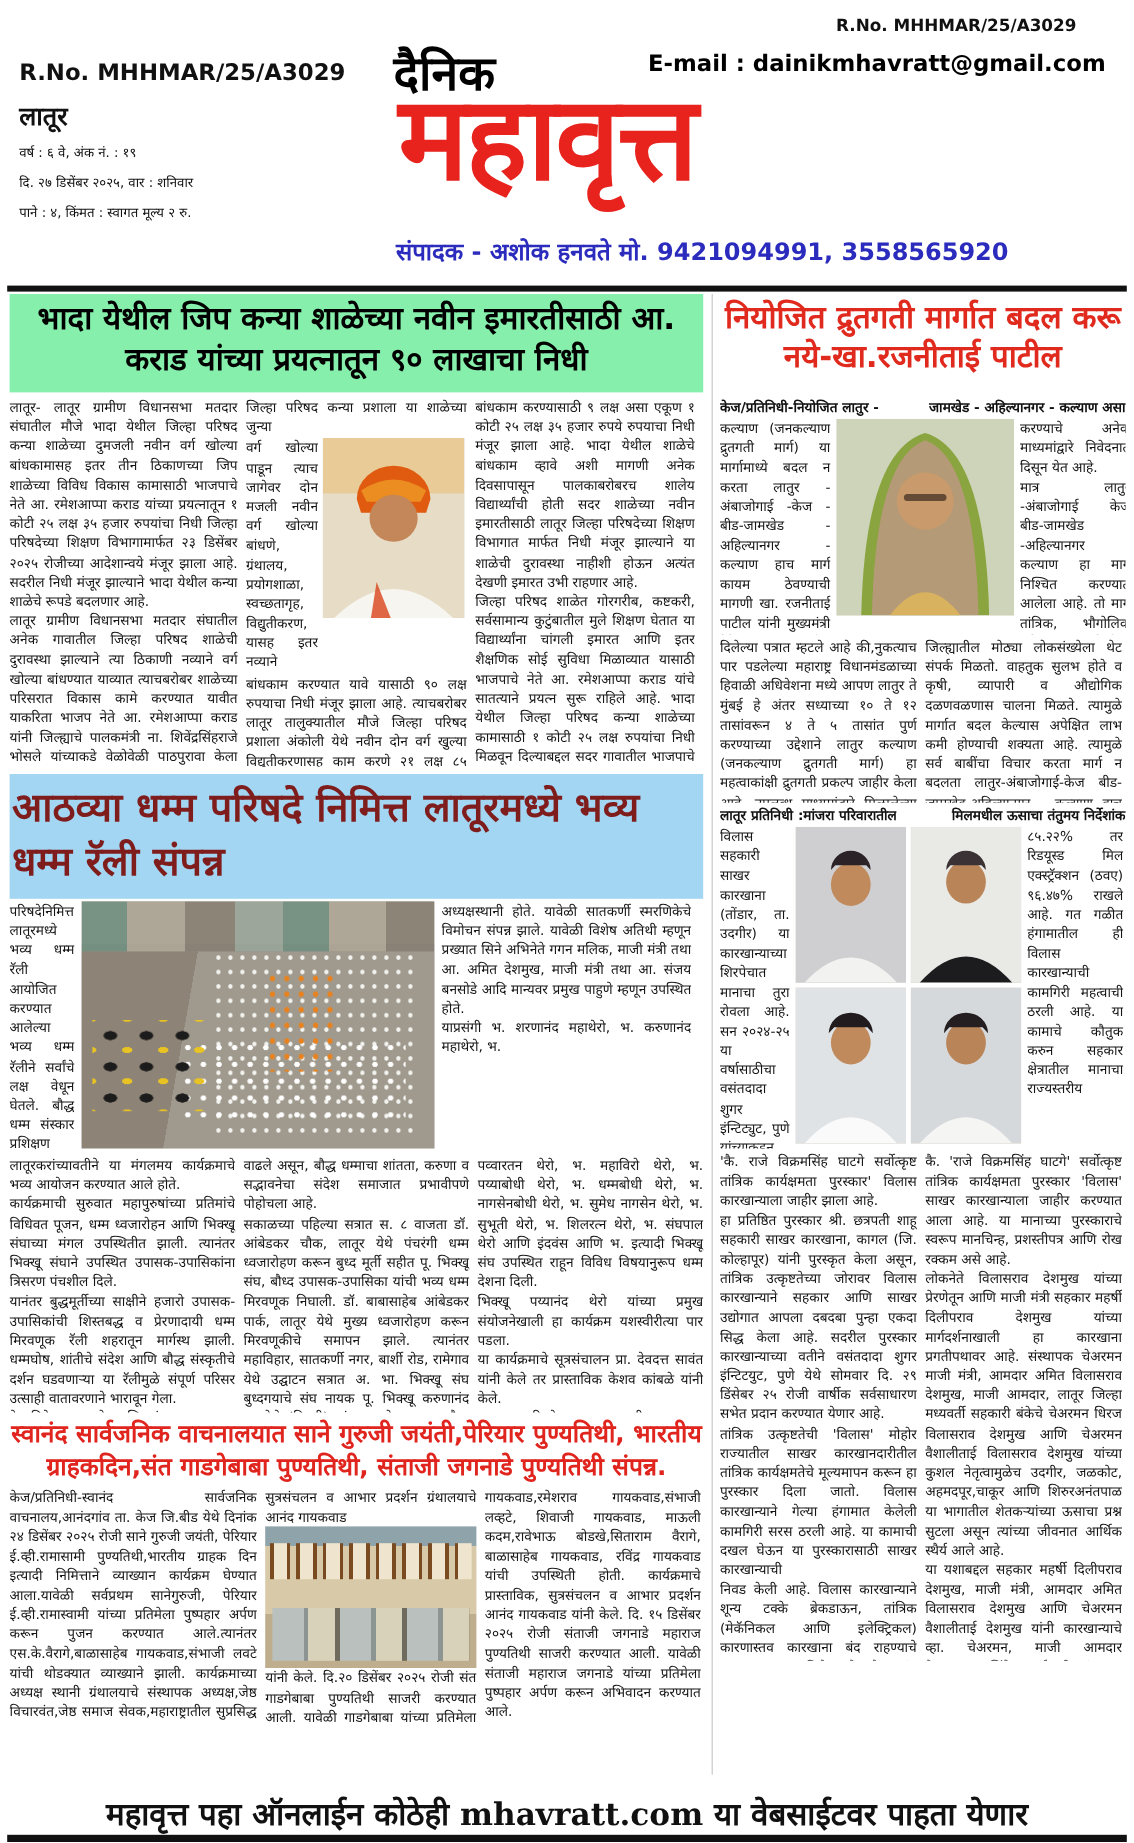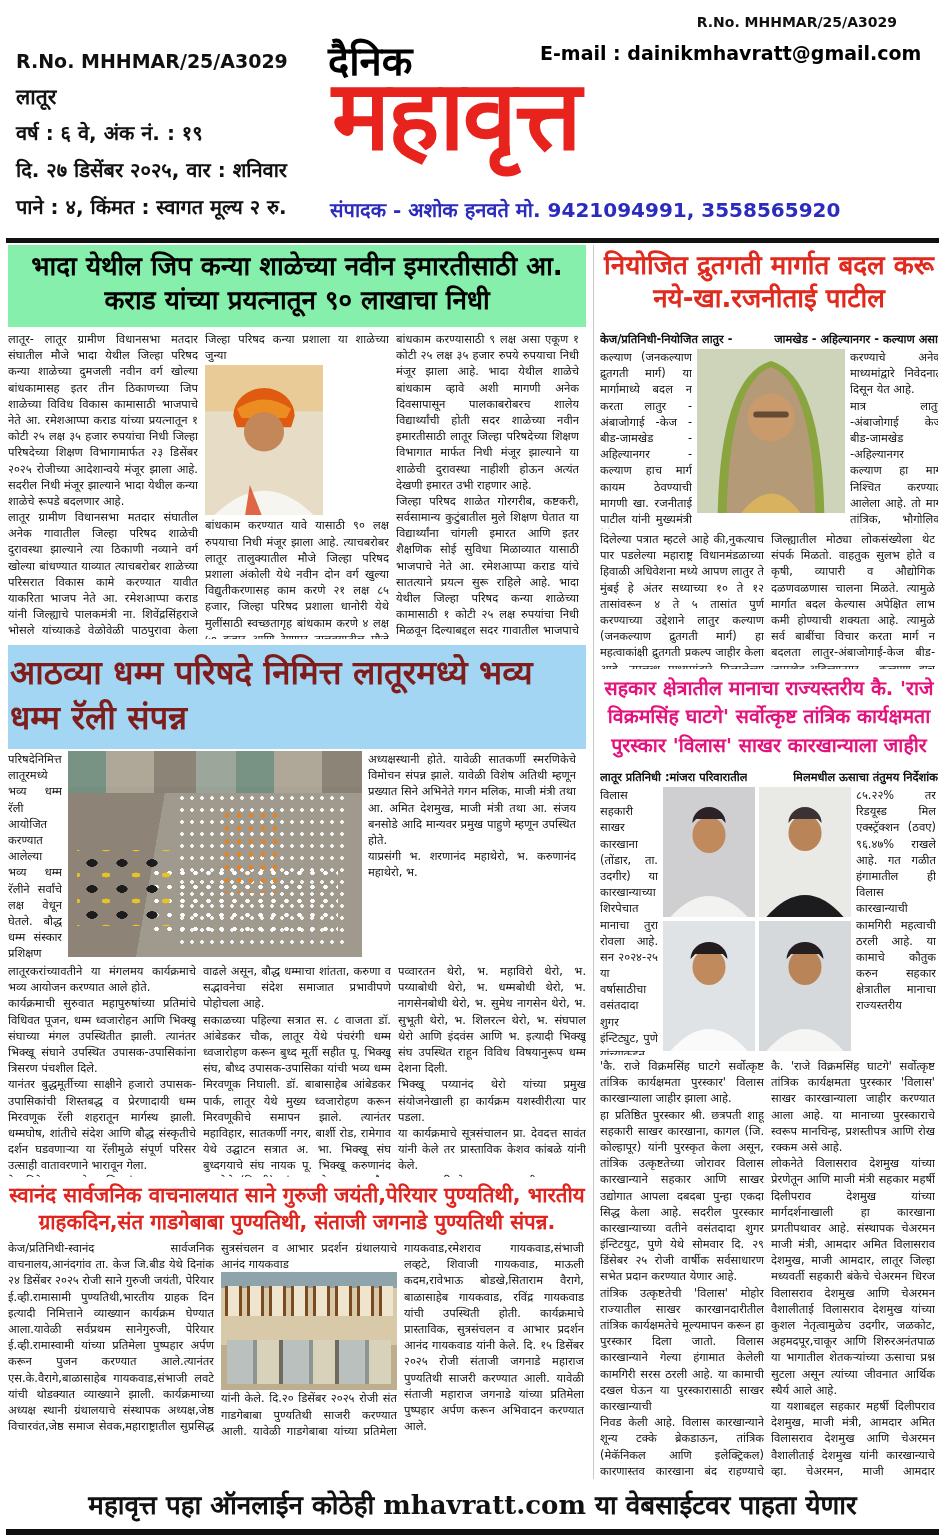--- a/index.html
+++ b/index.html
@@ -5,21 +5,21 @@
   html,body{margin:0;padding:0;background:#ffffff;}
   body{width:945px;font-family:"DejaVu Sans","Liberation Sans",sans-serif;color:#111;}
   .page{position:relative;width:945px;height:1536px;overflow:hidden;background:#fff;}
 
   
   .masthead{position:relative;height:238px;}
   .rno-top{position:absolute;top:14px;right:48px;font-size:14px;font-weight:600;}
   .mast-left{position:absolute;left:16px;top:50px;}
   .rno-left{font-size:19px;font-weight:700;margin-bottom:10px;}
   .city{font-size:21px;font-weight:800;margin-bottom:9px;}
-  .mast-line{font-size:20px;font-weight:700;margin-bottom:10px;}
+  .mast-line{font-size:11px;font-weight:400;margin-bottom:10px;}
   .daily{position:absolute;left:328px;top:32px;font-size:40px;font-weight:800;color:#000;}
   .email{position:absolute;left:540px;top:42px;font-size:19px;font-weight:600;color:#000;}
   .title{position:absolute;left:332px;top:60px;width:600px;font-size:97px;font-weight:800;color:#e8231d;line-height:1.15;letter-spacing:-2px;white-space:nowrap;}
   .editor{position:absolute;left:330px;top:196px;font-size:20px;font-weight:700;color:#2b2bbd;white-space:nowrap;}
   .rule{height:5px;background:#111;margin:0 6px;}
 
   
   .content{display:flex;padding:2px 8px 0 8px;box-sizing:border-box;gap:7px;height:1236px;overflow:hidden;}
   .left-col{width:578px;flex:none;}
   .right-col{width:345px;flex:none;border-left:1px solid #c9c9c9;padding-left:6px;box-sizing:border-box;}
@@ -65,21 +65,21 @@
   .headline-4{color:#e4127d;font-weight:800;font-size:19.5px;line-height:1.45;text-align:center;height:92px;overflow:hidden;margin-top:6px;}
   .a4-lead{display:flex;justify-content:space-between;gap:6px;height:16px;overflow:hidden;margin-top:2px;}
   .a4-mid{display:flex;gap:5px;height:268px;overflow:hidden;margin-top:2px;}
   .a4-left{width:58px;flex:none;}
   .a4-right{width:80px;flex:none;}
   .a4-photos{width:188px;flex:none;display:grid;grid-template-columns:92px 92px;grid-auto-rows:130px;gap:4px;}
   .a4-below{display:flex;gap:7px;height:424px;overflow:hidden;margin-top:3px;}
   .a4-below .body-text{width:164px;flex:none;}
 
   
-  .footer{height:50px;margin:0 6px;border-bottom:6px solid #111;display:flex;align-items:center;justify-content:center;}
+  .footer{height:50px;margin:0 6px;border-bottom:6px solid #111;display:flex;align-items:flex-end;justify-content:center;}
   .footer span{font-size:26px;font-weight:800;color:#111;font-family:"DejaVu Serif","Liberation Serif",serif;}
 
   
   .photo{position:relative;overflow:hidden;background:#ded8cc;flex:none;}
   .photo svg{display:block;width:100%;height:100%;}
   .ph-karad{width:118px;height:150px;}
   .ph-patil{width:148px;height:164px;}
   .ph-award{width:92px;height:130px;}
   .ph-library{width:176px;height:118px;background:linear-gradient(180deg,#8fa3ab 0 16px,#d8c9a8 16px 62%,#bfae8d 62% 100%);}
   .ph-library .frames{position:absolute;top:14px;left:4px;right:4px;height:30px;background-image:repeating-linear-gradient(90deg,#7a4a20 0 3px,#efe5cf 3px 14px,#7a4a20 14px 17px,rgba(0,0,0,0) 17px 22px);}
@@ -120,20 +120,21 @@
 
       <article>
         <div class="headline-1">भादा येथील जिप कन्या शाळेच्या नवीन इमारतीसाठी आ. कराड यांच्या प्रयत्नातून ९० लाखाचा निधी</div>
         <div class="a1-body">
           <div class="a1-c1 body-text">लातूर- लातूर ग्रामीण विधानसभा मतदार संघातील मौजे भादा येथील जिल्हा परिषद कन्या शाळेच्या दुमजली नवीन वर्ग खोल्या बांधकामासह इतर तीन ठिकाणच्या जिप शाळेच्या विविध विकास कामासाठी भाजपाचे नेते आ. रमेशआप्पा कराड यांच्या प्रयत्नातून १ कोटी २५ लक्ष ३५ हजार रुपयांचा निधी जिल्हा परिषदेच्या शिक्षण विभागामार्फत २३ डिसेंबर २०२५ रोजीच्या आदेशान्वये मंजूर झाला आहे. सदरील निधी मंजूर झाल्याने भादा येथील कन्या शाळेचे रूपडे बदलणार आहे.
 लातूर ग्रामीण विधानसभा मतदार संघातील अनेक गावातील जिल्हा परिषद शाळेची दुरावस्था झाल्याने त्या ठिकाणी नव्याने वर्ग खोल्या बांधण्यात याव्यात त्याचबरोबर शाळेच्या परिसरात विकास कामे करण्यात यावीत याकरिता भाजप नेते आ. रमेशआप्पा कराड यांनी जिल्ह्याचे पालकमंत्री ना. शिवेंद्रसिंहराजे भोसले यांच्याकडे वेळोवेळी पाठपुरावा केला होता.
 आ. रमेशआप्पा कराड यांनी केलेल्या पाठपुराव्यामुळे लातूर ग्रामीण मतदार संघात असलेल्या औसा तालुक्यातील मौजे भादा येथील</div>
           <div class="a1-c2">
             <div class="body-text">जिल्हा परिषद कन्या प्रशाला या शाळेच्या जुन्या</div>
             <div class="a1-c2-mid">
+              <div class="a1-c2-side body-text">वर्ग खोल्या पाडून त्याच जागेवर दोन मजली नवीन वर्ग खोल्या बांधणे, ग्रंथालय, प्रयोगशाळा, स्वच्छतागृह, विद्युतीकरण, यासह इतर नव्याने</div>
               <div class="photo ph-karad">
                 <svg viewBox="0 0 100 130" preserveAspectRatio="none">
                   <rect width="100" height="130" fill="#e7dcc5"></rect>
                   <rect width="100" height="40" fill="#e9b96a" opacity="0.5"></rect>
                   <path d="M24 44 a26 24 0 0 1 52 0 l-3 10 h-46 z" fill="#e05a10"></path>
                   <path d="M27 38 q23 -16 46 0 l-4 8 h-38 z" fill="#f0a22a" opacity="0.7"></path>
                   <circle cx="50" cy="58" r="17" fill="#c4875a"></circle>
                   <path d="M8 130 Q50 88 92 130 Z" fill="#f7f5ef"></path>
                   <path d="M38 104 l10 26 h-14 z" fill="#d8431c" opacity="0.8"></path>
                 </svg>
@@ -217,21 +218,20 @@
           <div class="a2-side body-text">करण्याचे अनेक माध्यमांद्वारे निवेदनात दिसून येत आहे.
 मात्र लातुर -अंबाजोगाई केज बीड-जामखेड -अहिल्यानगर - कल्याण हा मार्ग निश्चित करण्यात आलेला आहे. तो मार्ग तांत्रिक, भौगोलिक तसेच सार्वजनिक हिताच्या दृष्टीने अधिक योग्य व लाभदायक आहे. सदर मार्गामुळे बीड व अहिल्यानगर</div>
         </div>
         <div class="a2-below">
           <div class="body-text">दिलेल्या पत्रात म्हटले आहे की,नुकत्याच पार पडलेल्या महाराष्ट्र विधानमंडळाच्या हिवाळी अधिवेशना मध्ये आपण लातुर ते मुंबई हे अंतर सध्याच्या १० ते १२ तासांवरून ४ ते ५ तासांत पुर्ण करण्याच्या उद्देशाने लातुर कल्याण (जनकल्याण द्रुतगती मार्ग) हा महत्वाकांक्षी द्रुतगती प्रकल्प जाहीर केला आहे. उपलब्ध माध्यमांद्वारे मिळालेल्या माहितीनुसार हा मार्ग लातुर कळंब - पारा - ईट - खर्डा -</div>
           <div class="body-text">जिल्ह्यातील मोठ्या लोकसंख्येला थेट संपर्क मिळतो. वाहतुक सुलभ होते व कृषी, व्यापारी व औद्योगिक दळणवळणास चालना मिळते. त्यामुळे मार्गात बदल केल्यास अपेक्षित लाभ कमी होण्याची शक्यता आहे. त्यामुळे सर्व बाबींचा विचार करता मार्ग न बदलता लातुर-अंबाजोगाई-केज बीड-जामखेड-अहिल्यानगर - कल्याण हाच नियोजित मार्ग कायम ठेवावा अशी मागणी करण्यात आली आहे.</div>
         </div>
       </article>
 
       <article>
-        <div class="headline-4">सहकार क्षेत्रातील मानाचा राज्यस्तरीय  कै. 'राजे विक्रमसिंह घाटगे' सर्वोत्कृष्ट तांत्रिक कार्यक्षमता पुरस्कार 'विलास' साखर कारखान्याला जाहीर</div>
         <div class="a4-lead">
           <span class="lead">लातूर प्रतिनिधी :मांजरा परिवारातील</span>
           <span class="lead">मिलमधील ऊसाचा तंतुमय निर्देशांक</span>
         </div>
         <div class="a4-mid">
           <div class="a4-left body-text">विलास सहकारी साखर कारखाना (तोंडार, ता. उदगीर) या कारखान्याच्या शिरपेचात मानाचा तुरा रोवला आहे. सन २०२४-२५ या वर्षासाठीचा वसंतदादा शुगर इंन्टिट्युट, पुणे यांच्याकडून दिला जाणारा</div>
           <div class="a4-photos">
             <div class="photo ph-award">
               <svg viewBox="0 0 100 130" preserveAspectRatio="none">
                 <rect width="100" height="130" fill="#cfcfd2"></rect>

